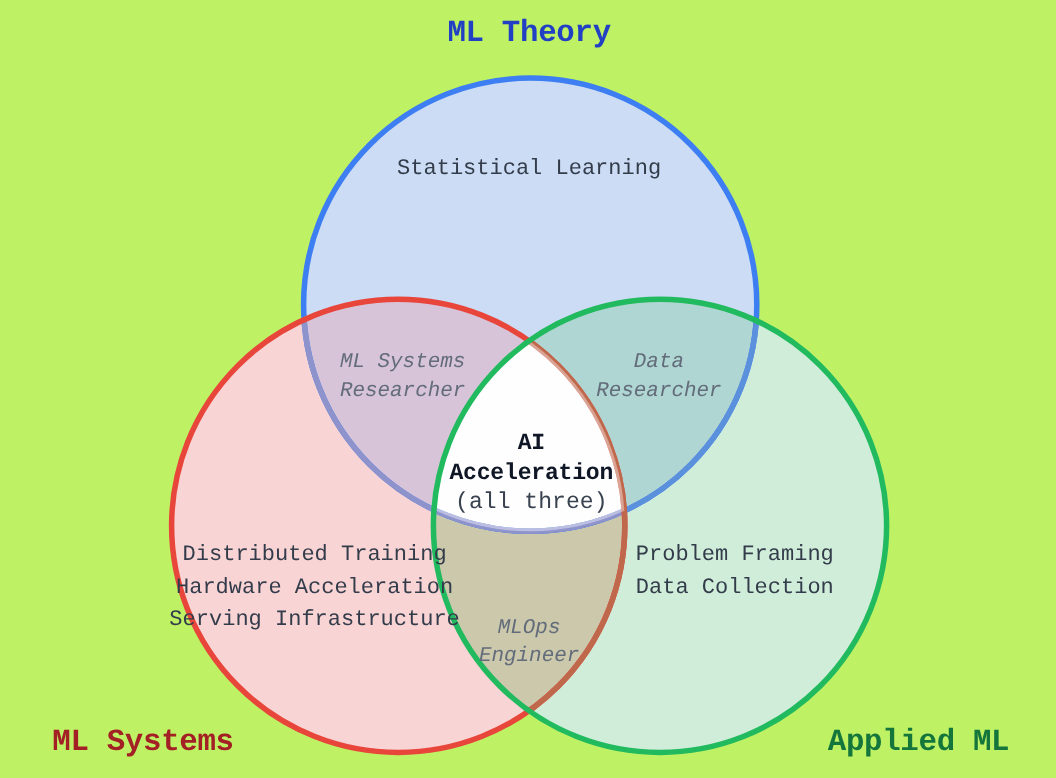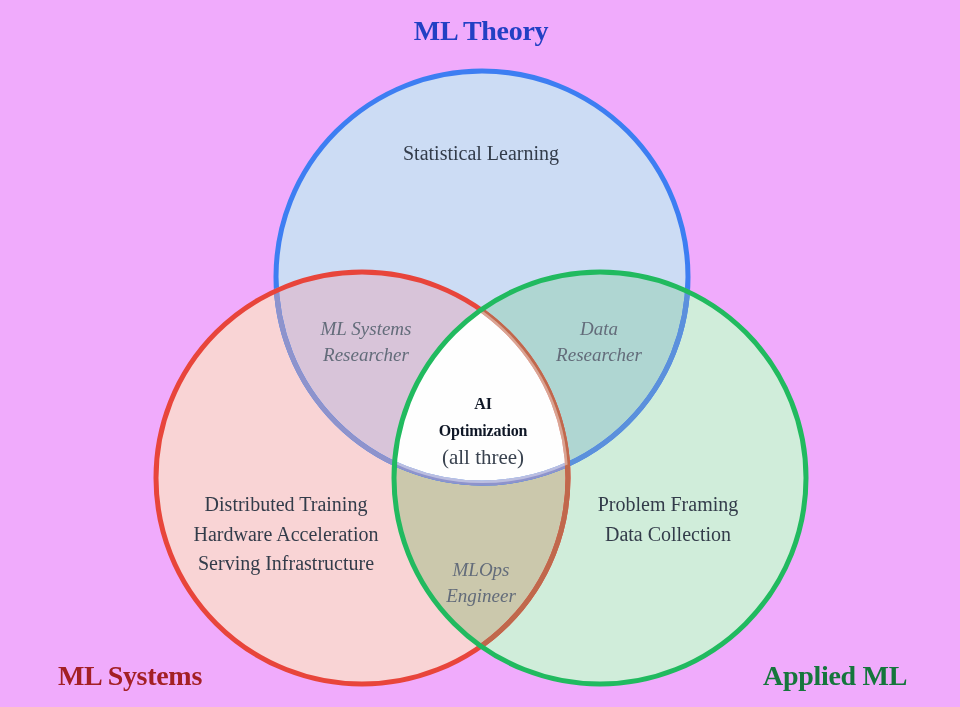--- a/index.html
+++ b/index.html
@@ -1,29 +1,29 @@
 <!DOCTYPE html>
 <html><head>
 <meta charset="utf-8">
 <style>
   html,body { margin:0; padding:0; }
   .stage {
     position:relative; width:960px; height:707px;
-    background:#f0abfc; overflow:hidden;
-    font-family:Liberation Serif, serif;
+    background:#bef264; overflow:hidden;
+    font-family:Liberation Mono, monospace;
   }
   .venn { position:absolute; left:0; top:0; }
   .txt { position:absolute; transform:translateX(-50%); text-align:center; white-space:nowrap; }
   .title { font-size:28px; font-weight:700; letter-spacing:-0.3px; }
   .title-theory  { color:#2240c4; }
   .title-systems { color:#a32025; }
   .title-applied { color:#15763c; }
   .items { font-size:20px; line-height:29.5px; color:#333c4a; }
   .role  { font-size:19px; line-height:26px; font-style:italic; color:#636c7a; }
-  .center-main { font-size:16px; line-height:26.5px; font-weight:700; color:#0f1726; letter-spacing:-0.2px; }
+  .center-main { font-size:21px; line-height:26.5px; font-weight:700; color:#0f1726; letter-spacing:-0.2px; }
   .center-note { font-size:21px; line-height:19px; font-weight:400; color:#39424f; margin-top:4px; }
 </style>
 </head>
 <body>
 
 <div class="stage">
 
   <svg class="venn" width="960" height="707" viewBox="0 0 960 707">
     <defs>
       <clipPath id="clipRed">
@@ -86,17 +86,17 @@
     <div>Data</div>
     <div>Researcher</div>
   </div>
   <div class="txt role" style="left:481px; top:557px;">
     <div>MLOps</div>
     <div>Engineer</div>
   </div>
 
   <div class="txt" style="left:483px; top:391px;">
     <div class="center-main">AI</div>
-    <div class="center-main">Optimization</div>
+    <div class="center-main">Acceleration</div>
     <div class="center-note">(all three)</div>
   </div>
 
 </div>
 
 </body></html>

